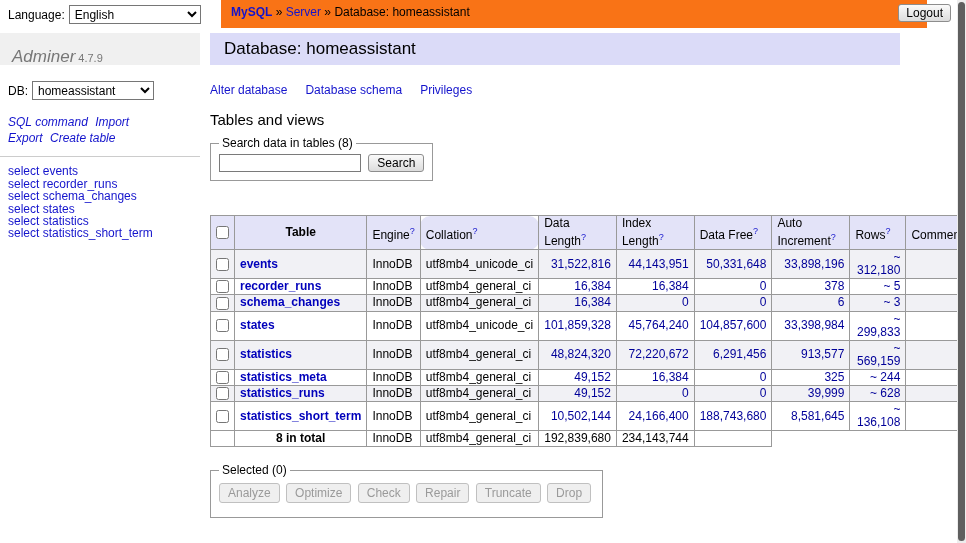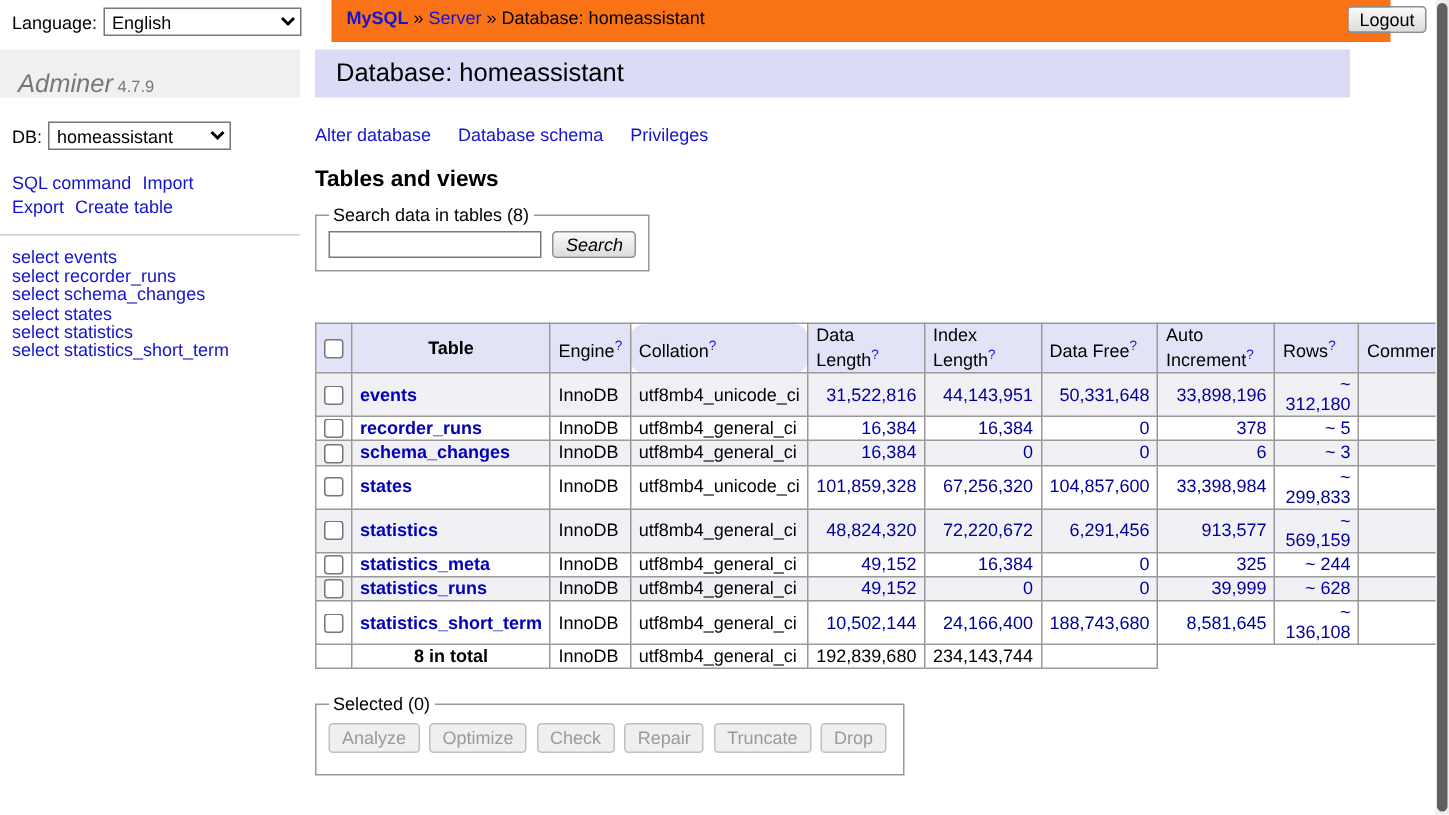--- a/index.html
+++ b/index.html
@@ -40,38 +40,38 @@
   .sidebar h1 { margin: 0; background: #f0f0f0; padding: 7px 12px; height: 32px; font-weight: normal; }
   .app-name { font-style: italic; color: #777; font-size: 17px; }
   .version { color: #777; font-size: 11px; font-style: normal; margin-left: 3px; }
   .db-row { margin: 16px 8px 0; }
   .db-row label { margin-right: 4px; }
   .db-row select { width: 122px; }
   .side-actions {
     margin: 14px 0 8px; width: 200px; padding: 0 44px 10px 8px;
     border-bottom: 1px solid #ccc; line-height: 1.35;
   }
-  .side-actions a { margin-right: 4px; }
+  .side-actions a { margin-right: 4px; font-style: italic; }
   .side-table-list { margin: 6px 8px 0; }
   .side-table-row { margin: 0; line-height: 12.4px; font-size: 12px; white-space: nowrap; }
 
   
   .main { position: absolute; left: 210px; top: 33px; width: 692px; }
   .main h2 {
     margin: 0; background: #dbdbf8; padding: 6px 14px;
     font-size: 17px; font-weight: normal; width: 690px;
   }
   .db-links { margin: 18px 0 0; }
   .db-links a, .create-links a, .routines-links a { margin-right: 18px; }
-  h3 { font-size: 15px; font-weight: bold; margin: 14px 0 0; }
+  h3 { font-size: 15px; font-weight: normal; margin: 14px 0 0; }
 
   fieldset { border: 1px solid #999; margin: 8px 0 0; padding: 4px 8px 8px; width: fit-content; }
   legend { font-size: 12px; padding: 0 3px; }
   .search-input { width: 142px; height: 18px; border: 1px solid #7a7a7a; padding: 1px 3px; font-size: 12px; font-family: inherit; }
-  .search-fs button { margin-left: 4px; padding: 1px 8px; font-style: italic; }
+  .search-fs button { margin-left: 4px; padding: 1px 8px; }
 
   table.tables { border-collapse: collapse; margin-top: 34px; font-size: 12px; }
   .tables td, .tables th { border: 1px solid #999; padding: 1px 5px; line-height: 13px; height: 16px; }
   .tables .head { background: #e3e3f8; text-align: left; font-weight: normal; }
   .tables th.name-head { text-align: center; font-weight: bold; }
   .tables tbody tr:nth-child(odd) { background: #f1f1f5; }
   .tables tbody th { text-align: left; font-weight: normal; }
   .tbl-link { font-weight: bold; color: #0000bb; }
   .num { text-align: right; margin-top: 36px; }
   .num-link { color: #000099; }
@@ -182,21 +182,21 @@
           <td class="num"><a href="#" class="num-link">6</a></td>
           <td class="num"><a href="#" class="num-link">~ 3</a></td>
           <td class="comment-cell"></td>
         </tr>
         <tr>
           <td class="chk-cell"><input type="checkbox" style=""></td>
           <th><a href="#" class="tbl-link">states</a></th>
           <td>InnoDB</td>
           <td>utf8mb4_unicode_ci</td>
           <td class="num"><a href="#" class="num-link">101,859,328</a></td>
-          <td class="num"><a href="#" class="num-link">67,256,320</a></td>
+          <td class="num"><a href="#" class="num-link">45,764,240</a></td>
           <td class="num"><a href="#" class="num-link">104,857,600</a></td>
           <td class="num"><a href="#" class="num-link">33,398,984</a></td>
           <td class="num"><a href="#" class="num-link">~ 299,833</a></td>
           <td class="comment-cell"></td>
         </tr>
         <tr>
           <td class="chk-cell"><input type="checkbox" style=""></td>
           <th><a href="#" class="tbl-link">statistics</a></th>
           <td>InnoDB</td>
           <td>utf8mb4_general_ci</td>

